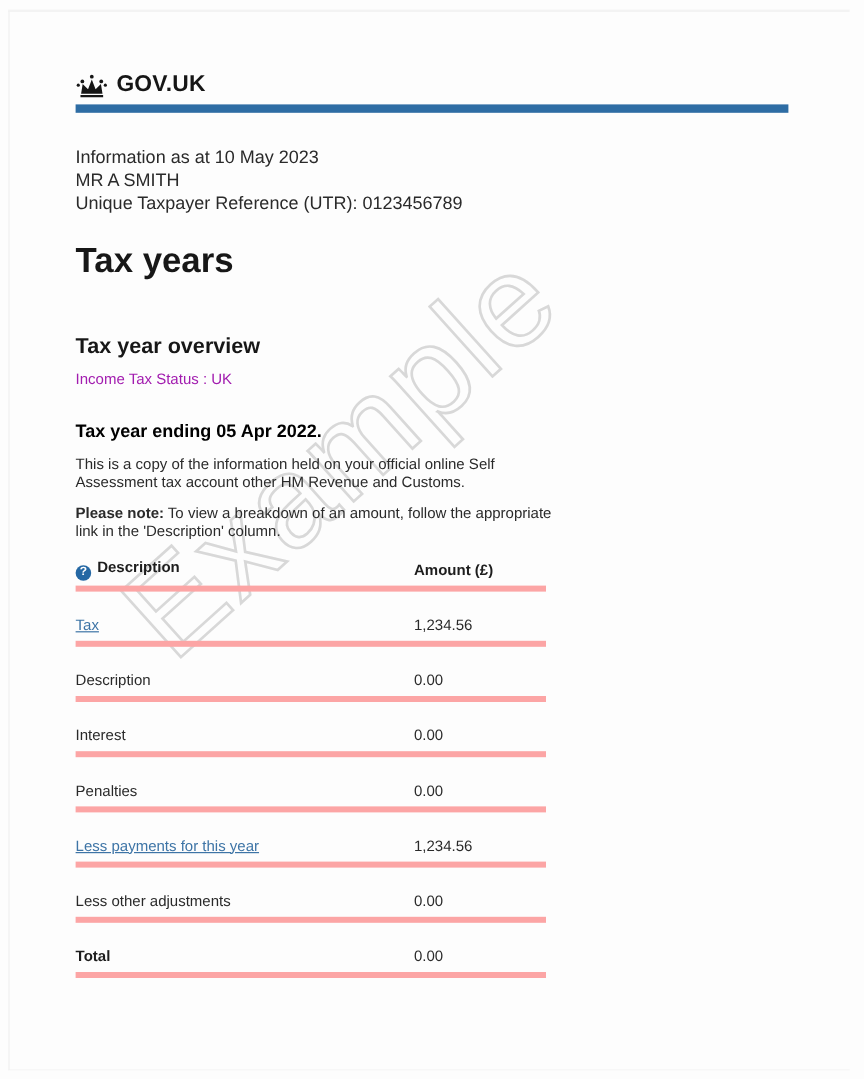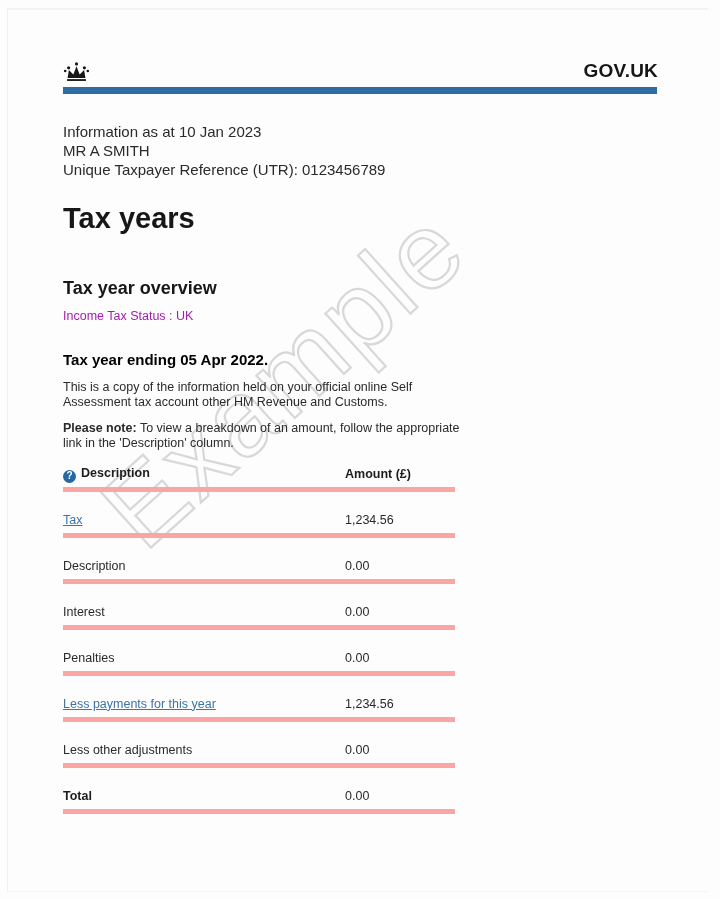--- a/index.html
+++ b/index.html
@@ -33,21 +33,20 @@
     white-space: nowrap;
     z-index: 0;
     pointer-events: none;
     user-select: none;
   }
   
   .brand-row {
     margin-top: 58px;
     display: flex; align-items: center; gap: 7px;
     height: 26px;
-    justify-content: space-between;
   }
   .crown-icon svg { display: block; }
   .brand-text {
     font-size: 19px; font-weight: bold; color: #161616; letter-spacing: 0.2px;
   }
   .blue-bar {
     margin-top: 3px;
     width: 594px; height: 7px;
     background: #2e6da4;
   }
@@ -112,21 +111,21 @@
           <circle cx="93" cy="38" r="5"></circle>
         </g>
       </svg>
     </span>
     <span class="brand-text">GOV.UK</span>
   </div>
 
   <div class="blue-bar"></div>
 
   <div class="info-block">
-    <div>Information as at 10 Jan 2023</div>
+    <div>Information as at 10 May 2023</div>
     <div>MR A SMITH</div>
     <div>Unique Taxpayer Reference (UTR): 0123456789</div>
   </div>
 
   <h1 class="page-title">Tax years</h1>
 
   <h2 class="section-title">Tax year overview</h2>
 
   <div class="status-line">Income Tax Status : UK</div>
 

